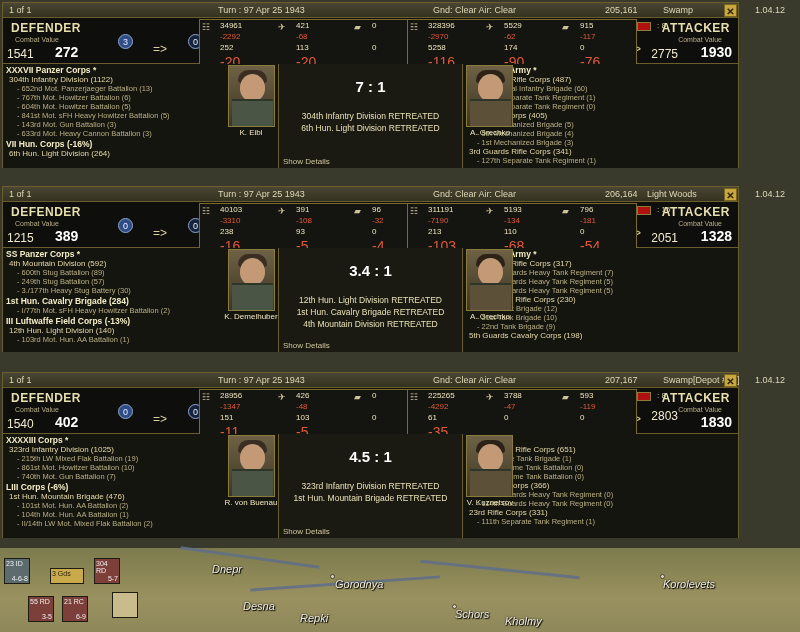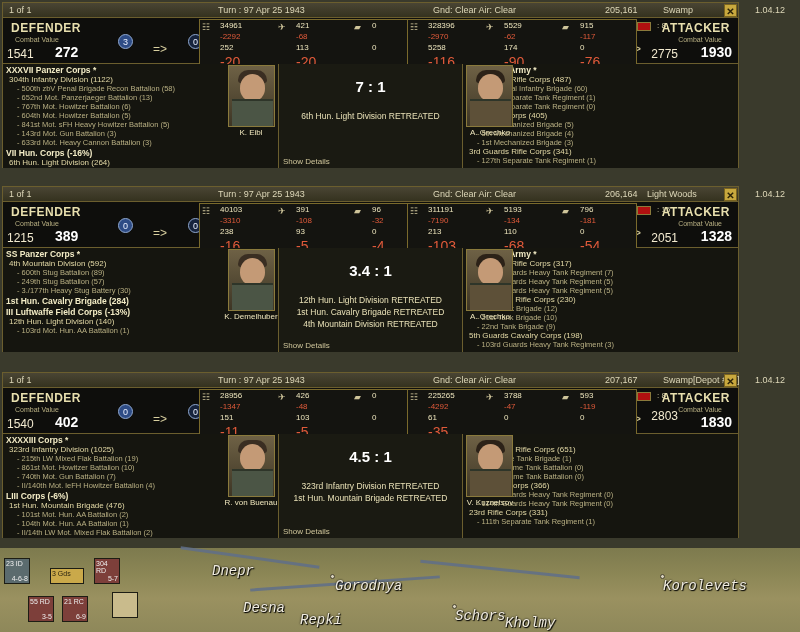--- a/index.html
+++ b/index.html
@@ -15,23 +15,23 @@
   
   .map-bg {
     position: absolute; left: 0; top: 548px; width: 800px; height: 84px;
     background:
       linear-gradient(180deg, #7d7a4e 0%, #8b8655 30%, #9a9160 60%, #8e885a 100%);
   }
   .river {
     position: absolute; background: #5f6f8a; opacity: .85;
   }
   .map-label {
-    position: absolute; color: #f0ece0; font-size: 14px;
+    position: absolute; color: #f0ece0; font-size: 11px;
     text-shadow: 0 0 2px #000, 1px 1px 1px #000;
-    font-family: Liberation Mono, monospace; font-style: italic;
+    font-family: Liberation Sans, sans-serif; font-style: italic;
   }
   .map-city-dot {
     position: absolute; width: 5px; height: 5px; border-radius: 50%;
     background: #d8d2bf; border: 1px solid #4a4530;
   }
 
   
   .counter {
     position: absolute; border: 1px solid #1d1d14;
     font-size: 7px; color: #eee; line-height: 1.0;
@@ -272,39 +272,39 @@
               <span class="v4 neg">-76</span>
             </div>
           </div>
           <div class="flagbox flag-sov" style="left: 634px; top: 4px;"></div>
           <div class="flag-count" style="left: 654px; top: 3px;">: 8</div>
         </div>
         <div class="panel-body">
           <div class="col-left">
             <div class="unit-hq">XXXVII Panzer Corps *</div>
             <div class="unit-div">304th Infantry Division (1122)</div>
-            <div class="unit-sub">- 500th zbV Penal Brigade Recon Battalion (58)</div>
             <div class="unit-sub">- 652nd Mot. Panzerjaeger Battalion (13)</div>
             <div class="unit-sub">- 767th Mot. Howitzer Battalion (6)</div>
             <div class="unit-sub">- 604th Mot. Howitzer Battalion (5)</div>
             <div class="unit-sub">- 841st Mot. sFH Heavy Howitzer Battalion (5)</div>
             <div class="unit-sub">- 143rd Mot. Gun Battalion (3)</div>
             <div class="unit-sub">- 633rd Mot. Heavy Cannon Battalion (3)</div>
             <div class="unit-hq">VII Hun. Corps (-16%)</div>
             <div class="unit-div">6th Hun. Light Division (264)</div>
             <div class="portrait" style="right: 3px;">
               <div class="hair"></div>
               <div class="face"></div>
               <div class="body"></div>
             </div>
             <div class="gen-name" style="top: 64px; right: -3px;">K. Eibl</div>
           </div>
           <div class="col-mid">
             <div class="ratio">7 : 1</div>
             <div style="height: 14px;"></div>
+            <div class="result-line">304th Infantry Division RETREATED</div>
             <div class="result-line">6th Hun. Light Division RETREATED</div>
             <div class="show-details">Show Details</div>
           </div>
           <div class="col-right">
             <div class="unit-hq">3rd Shock Army *</div>
             <div class="unit-div">7th Guards Rifle Corps (487)</div>
             <div class="unit-sub">- 71st Naval Infantry Brigade (60)</div>
             <div class="unit-sub">- 114th Separate Tank Regiment (1)</div>
             <div class="unit-sub">- 112th Separate Tank Regiment (0)</div>
             <div class="unit-div">14th Rifle Corps (405)</div>
@@ -395,20 +395,21 @@
           <div class="flag-count" style="left: 654px; top: 3px;">: 15</div>
         </div>
         <div class="panel-body">
           <div class="col-left">
             <div class="unit-hq">SS Panzer Corps *</div>
             <div class="unit-div">4th Mountain Division (592)</div>
             <div class="unit-sub">- 600th Stug Battalion (89)</div>
             <div class="unit-sub">- 249th Stug Battalion (57)</div>
             <div class="unit-sub">- 3./177th Heavy Stug Battery (30)</div>
             <div class="unit-hq">1st Hun. Cavalry Brigade (284)</div>
+            <div class="unit-sub">- I/77th Mot. sFH Heavy Howitzer Battalion (2)</div>
             <div class="unit-hq">III Luftwaffe Field Corps (-13%)</div>
             <div class="unit-div">12th Hun. Light Division (140)</div>
             <div class="unit-sub">- 103rd Mot. Hun. AA Battalion (1)</div>
             <div class="portrait" style="right: 3px;">
               <div class="hair"></div>
               <div class="face"></div>
               <div class="body"></div>
             </div>
             <div class="gen-name" style="top: 64px; right: -3px;">K. Demelhuber</div>
           </div>
@@ -424,21 +425,20 @@
             <div class="unit-hq">3rd Shock Army *</div>
             <div class="unit-div">3rd Guards Rifle Corps (317)</div>
             <div class="unit-sub">- 100th Guards Heavy Tank Regiment (7)</div>
             <div class="unit-sub">- 116th Guards Heavy Tank Regiment (5)</div>
             <div class="unit-sub">- 119th Guards Heavy Tank Regiment (5)</div>
             <div class="unit-div">12th Guards Rifle Corps (230)</div>
             <div class="unit-sub">- 20th Tank Brigade (12)</div>
             <div class="unit-sub">- 21st Tank Brigade (10)</div>
             <div class="unit-sub">- 22nd Tank Brigade (9)</div>
             <div class="unit-div">5th Guards Cavalry Corps (198)</div>
-            <div class="unit-sub">- 103rd Guards Heavy Tank Regiment (3)</div>
             <div class="portrait sov" style="left: 3px;">
               <div class="hair"></div>
               <div class="face"></div>
               <div class="body"></div>
             </div>
             <div class="gen-name" style="top: 64px; left: -3px;">A. Grechko</div>
           </div>
         </div>
       </div>
       <div class="panel" style="top: 372px; height: 166px;">
@@ -513,21 +513,20 @@
           <div class="flagbox flag-sov" style="left: 634px; top: 4px;"></div>
           <div class="flag-count" style="left: 654px; top: 3px;">: 8</div>
         </div>
         <div class="panel-body">
           <div class="col-left">
             <div class="unit-hq">XXXXIII Corps *</div>
             <div class="unit-div">323rd Infantry Division (1025)</div>
             <div class="unit-sub">- 215th LW Mixed Flak Battalion (19)</div>
             <div class="unit-sub">- 861st Mot. Howitzer Battalion (10)</div>
             <div class="unit-sub">- 740th Mot. Gun Battalion (7)</div>
-            <div class="unit-sub">- II/140th Mot. leFH Howitzer Battalion (4)</div>
             <div class="unit-hq">LIII Corps (-6%)</div>
             <div class="unit-div">1st Hun. Mountain Brigade (476)</div>
             <div class="unit-sub">- 101st Mot. Hun. AA Battalion (2)</div>
             <div class="unit-sub">- 104th Mot. Hun. AA Battalion (1)</div>
             <div class="unit-sub">- II/14th LW Mot. Mixed Flak Battalion (2)</div>
             <div class="portrait" style="right: 3px;">
               <div class="hair"></div>
               <div class="face"></div>
               <div class="body"></div>
             </div>

